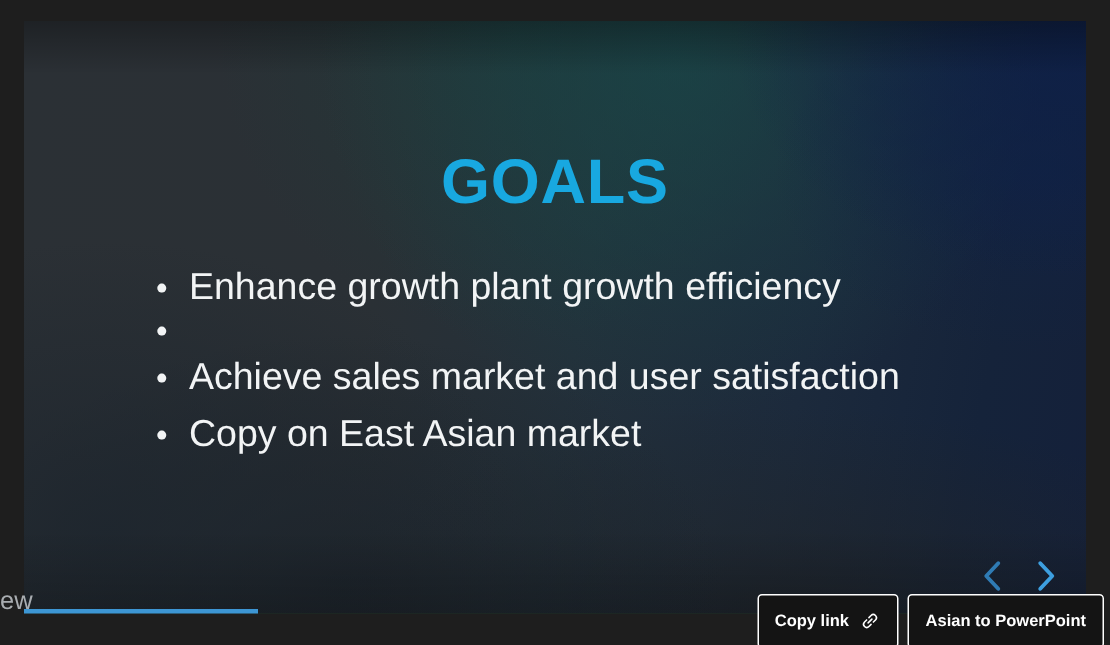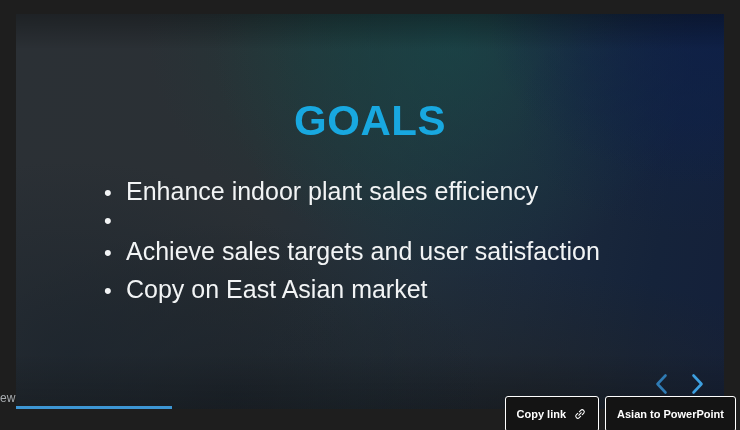--- a/index.html
+++ b/index.html
@@ -145,21 +145,21 @@
     bottom: 0;
     width: 740px;
     height: 21px;
     background: #1e1e1e;
   }
 
   #status-label {
     position: absolute;
     left: 0;
     top: 392px;
-    font-size: 12px;
+    font-size: 17px;
     color: #a9adb1;
     line-height: 1;
   }
 
   #progress-track {
     position: absolute;
     left: 16px;
     top: 406px;
     width: 708px;
     height: 3px;
@@ -210,28 +210,28 @@
     <div class="bg-layer bg-dim"></div>
     <div class="bg-layer bg-vig"></div>
 
     <div class="slide-content">
 
       <div id="slide-title" style="color: rgb(24, 168, 224);">GOALS</div>
 
       <ul id="bullet-list">
         <li class="bullet-item">
           <span class="bullet-dot">•</span>
-          <span class="bullet-text">Enhance indoor plant sales efficiency</span>
-        </li>
-        <li class="bullet-item">
-          <span class="bullet-dot">•</span>
-        </li>
-        <li class="bullet-item">
-          <span class="bullet-dot">•</span>
-          <span class="bullet-text">Achieve sales targets and user satisfaction</span>
+          <span class="bullet-text">Enhance growth plant growth efficiency</span>
+        </li>
+        <li class="bullet-item">
+          <span class="bullet-dot">•</span>
+        </li>
+        <li class="bullet-item">
+          <span class="bullet-dot">•</span>
+          <span class="bullet-text">Achieve sales market and user satisfaction</span>
         </li>
         <li class="bullet-item">
           <span class="bullet-dot">•</span>
           <span class="bullet-text">Copy on East Asian market</span>
         </li>
       </ul>
 
       <div id="slide-nav">
         <div class="nav-btn">
           <svg width="15" height="24" viewBox="0 0 15 24" fill="none">

